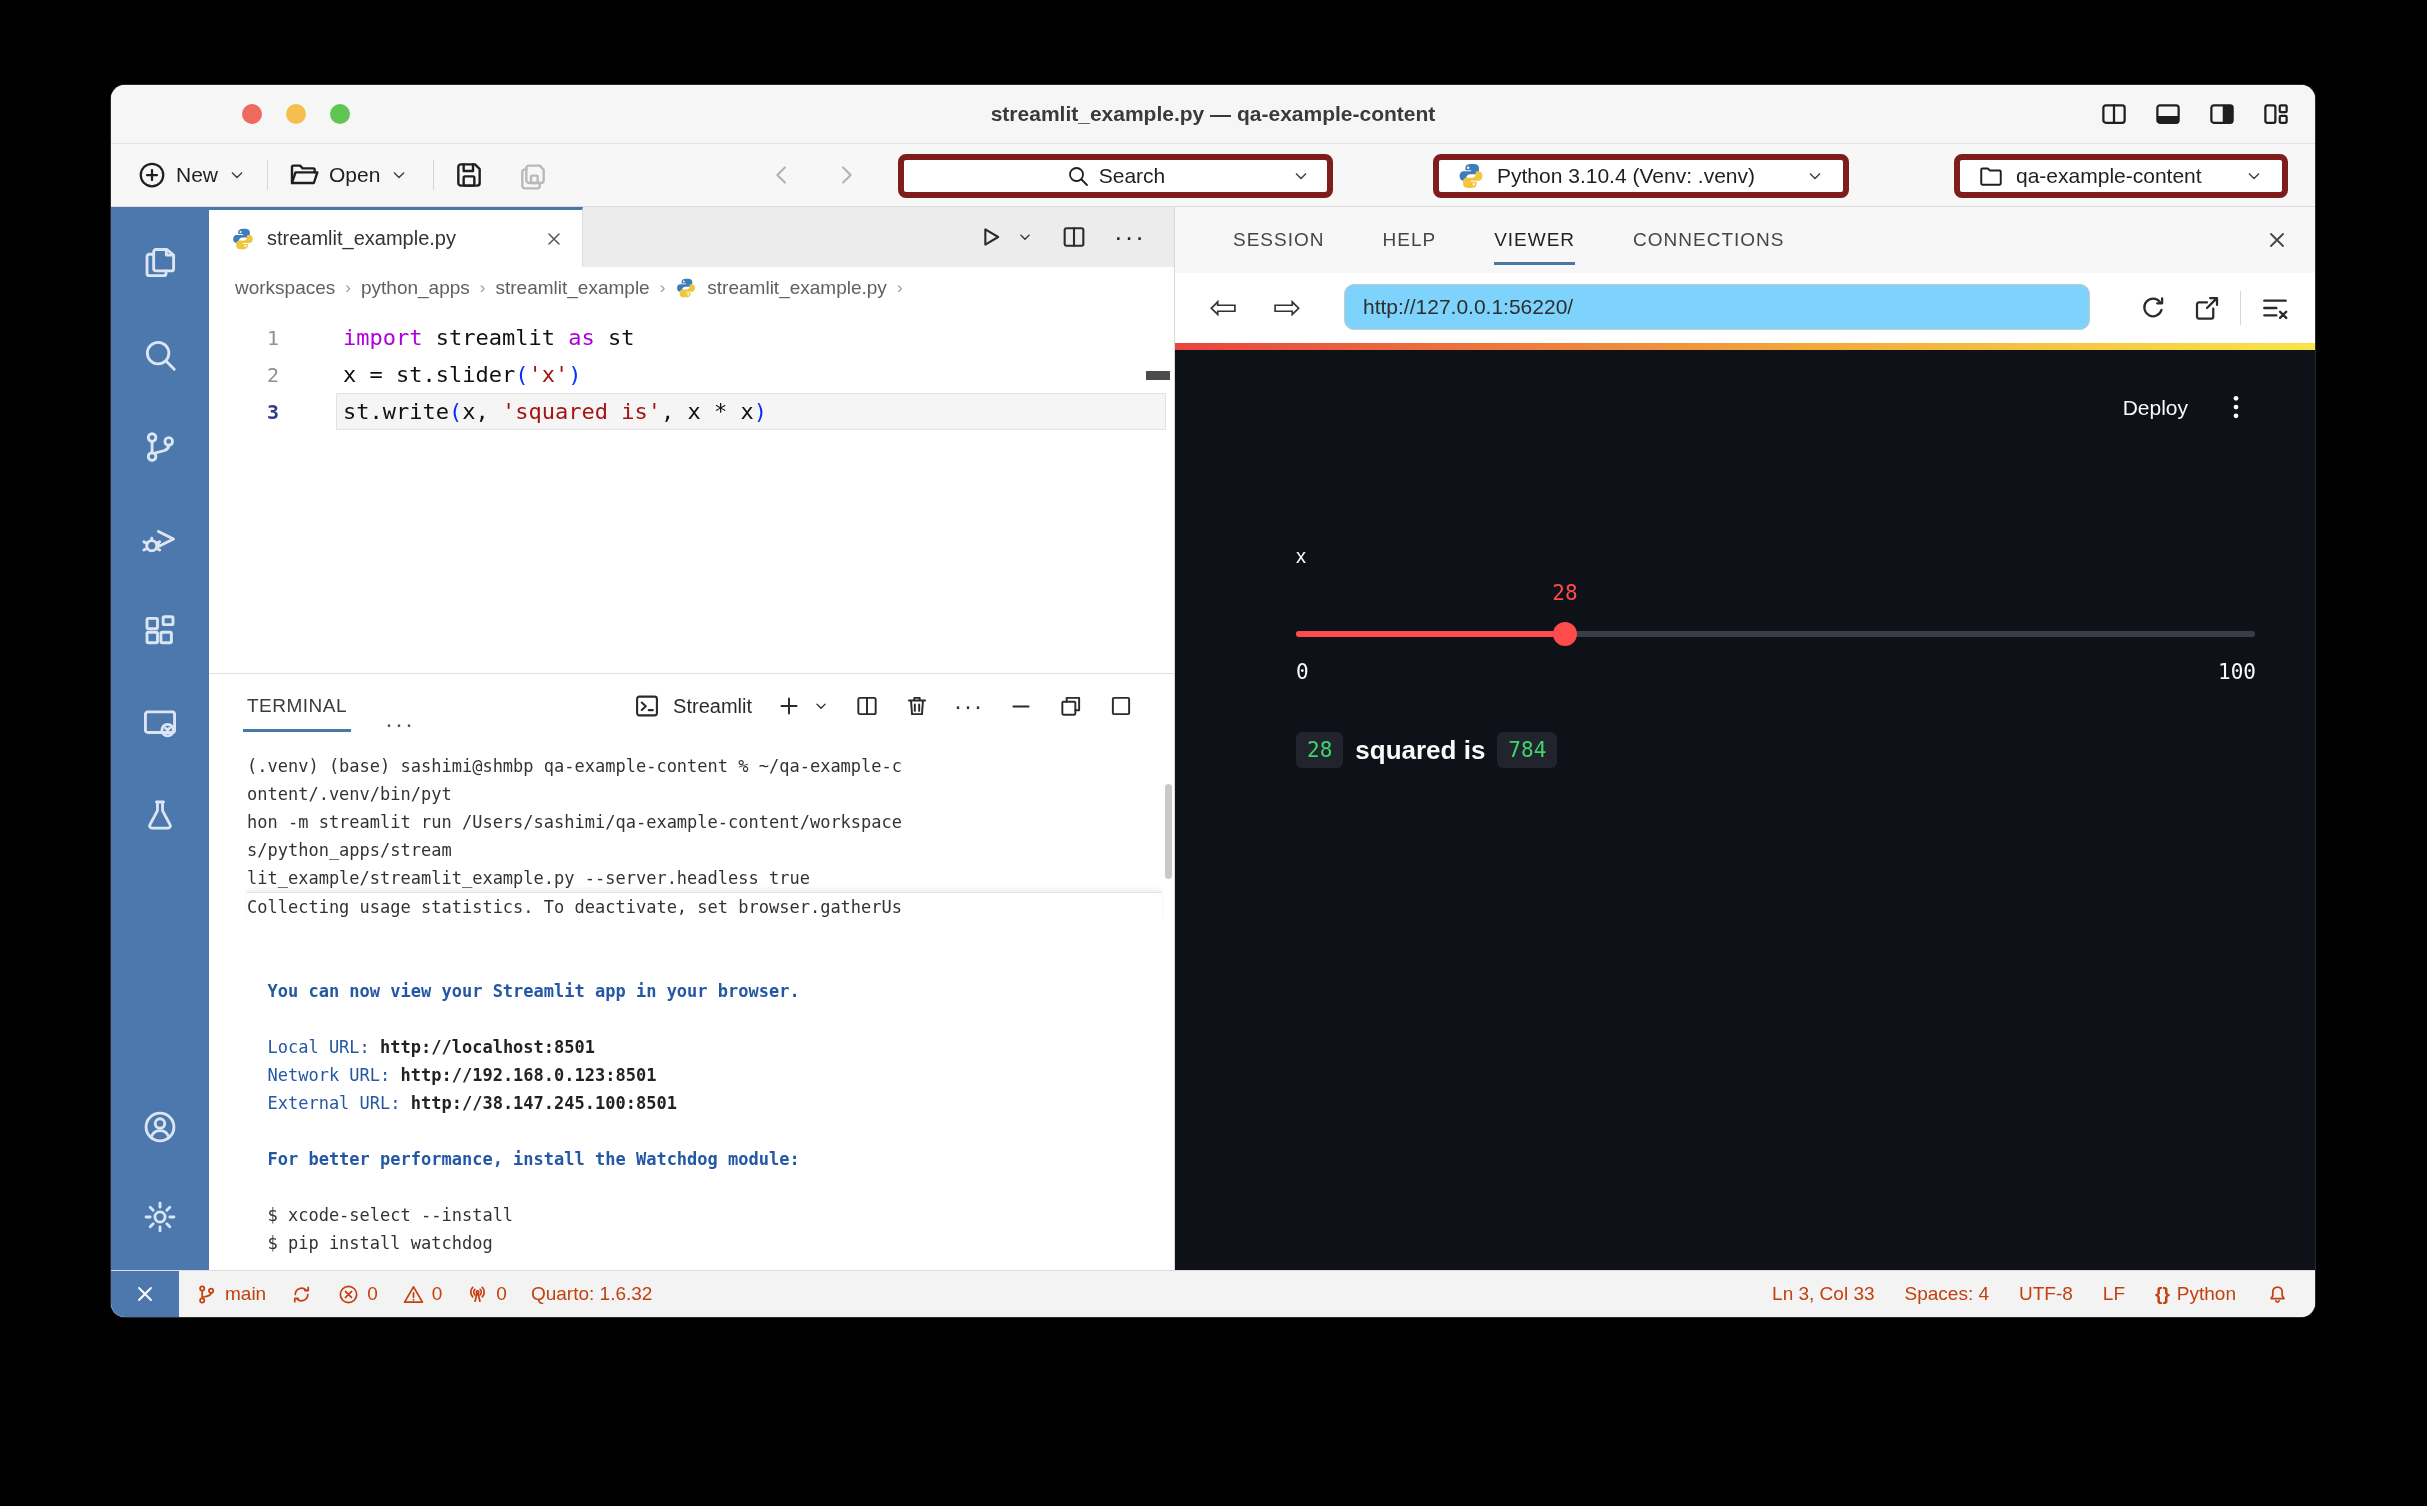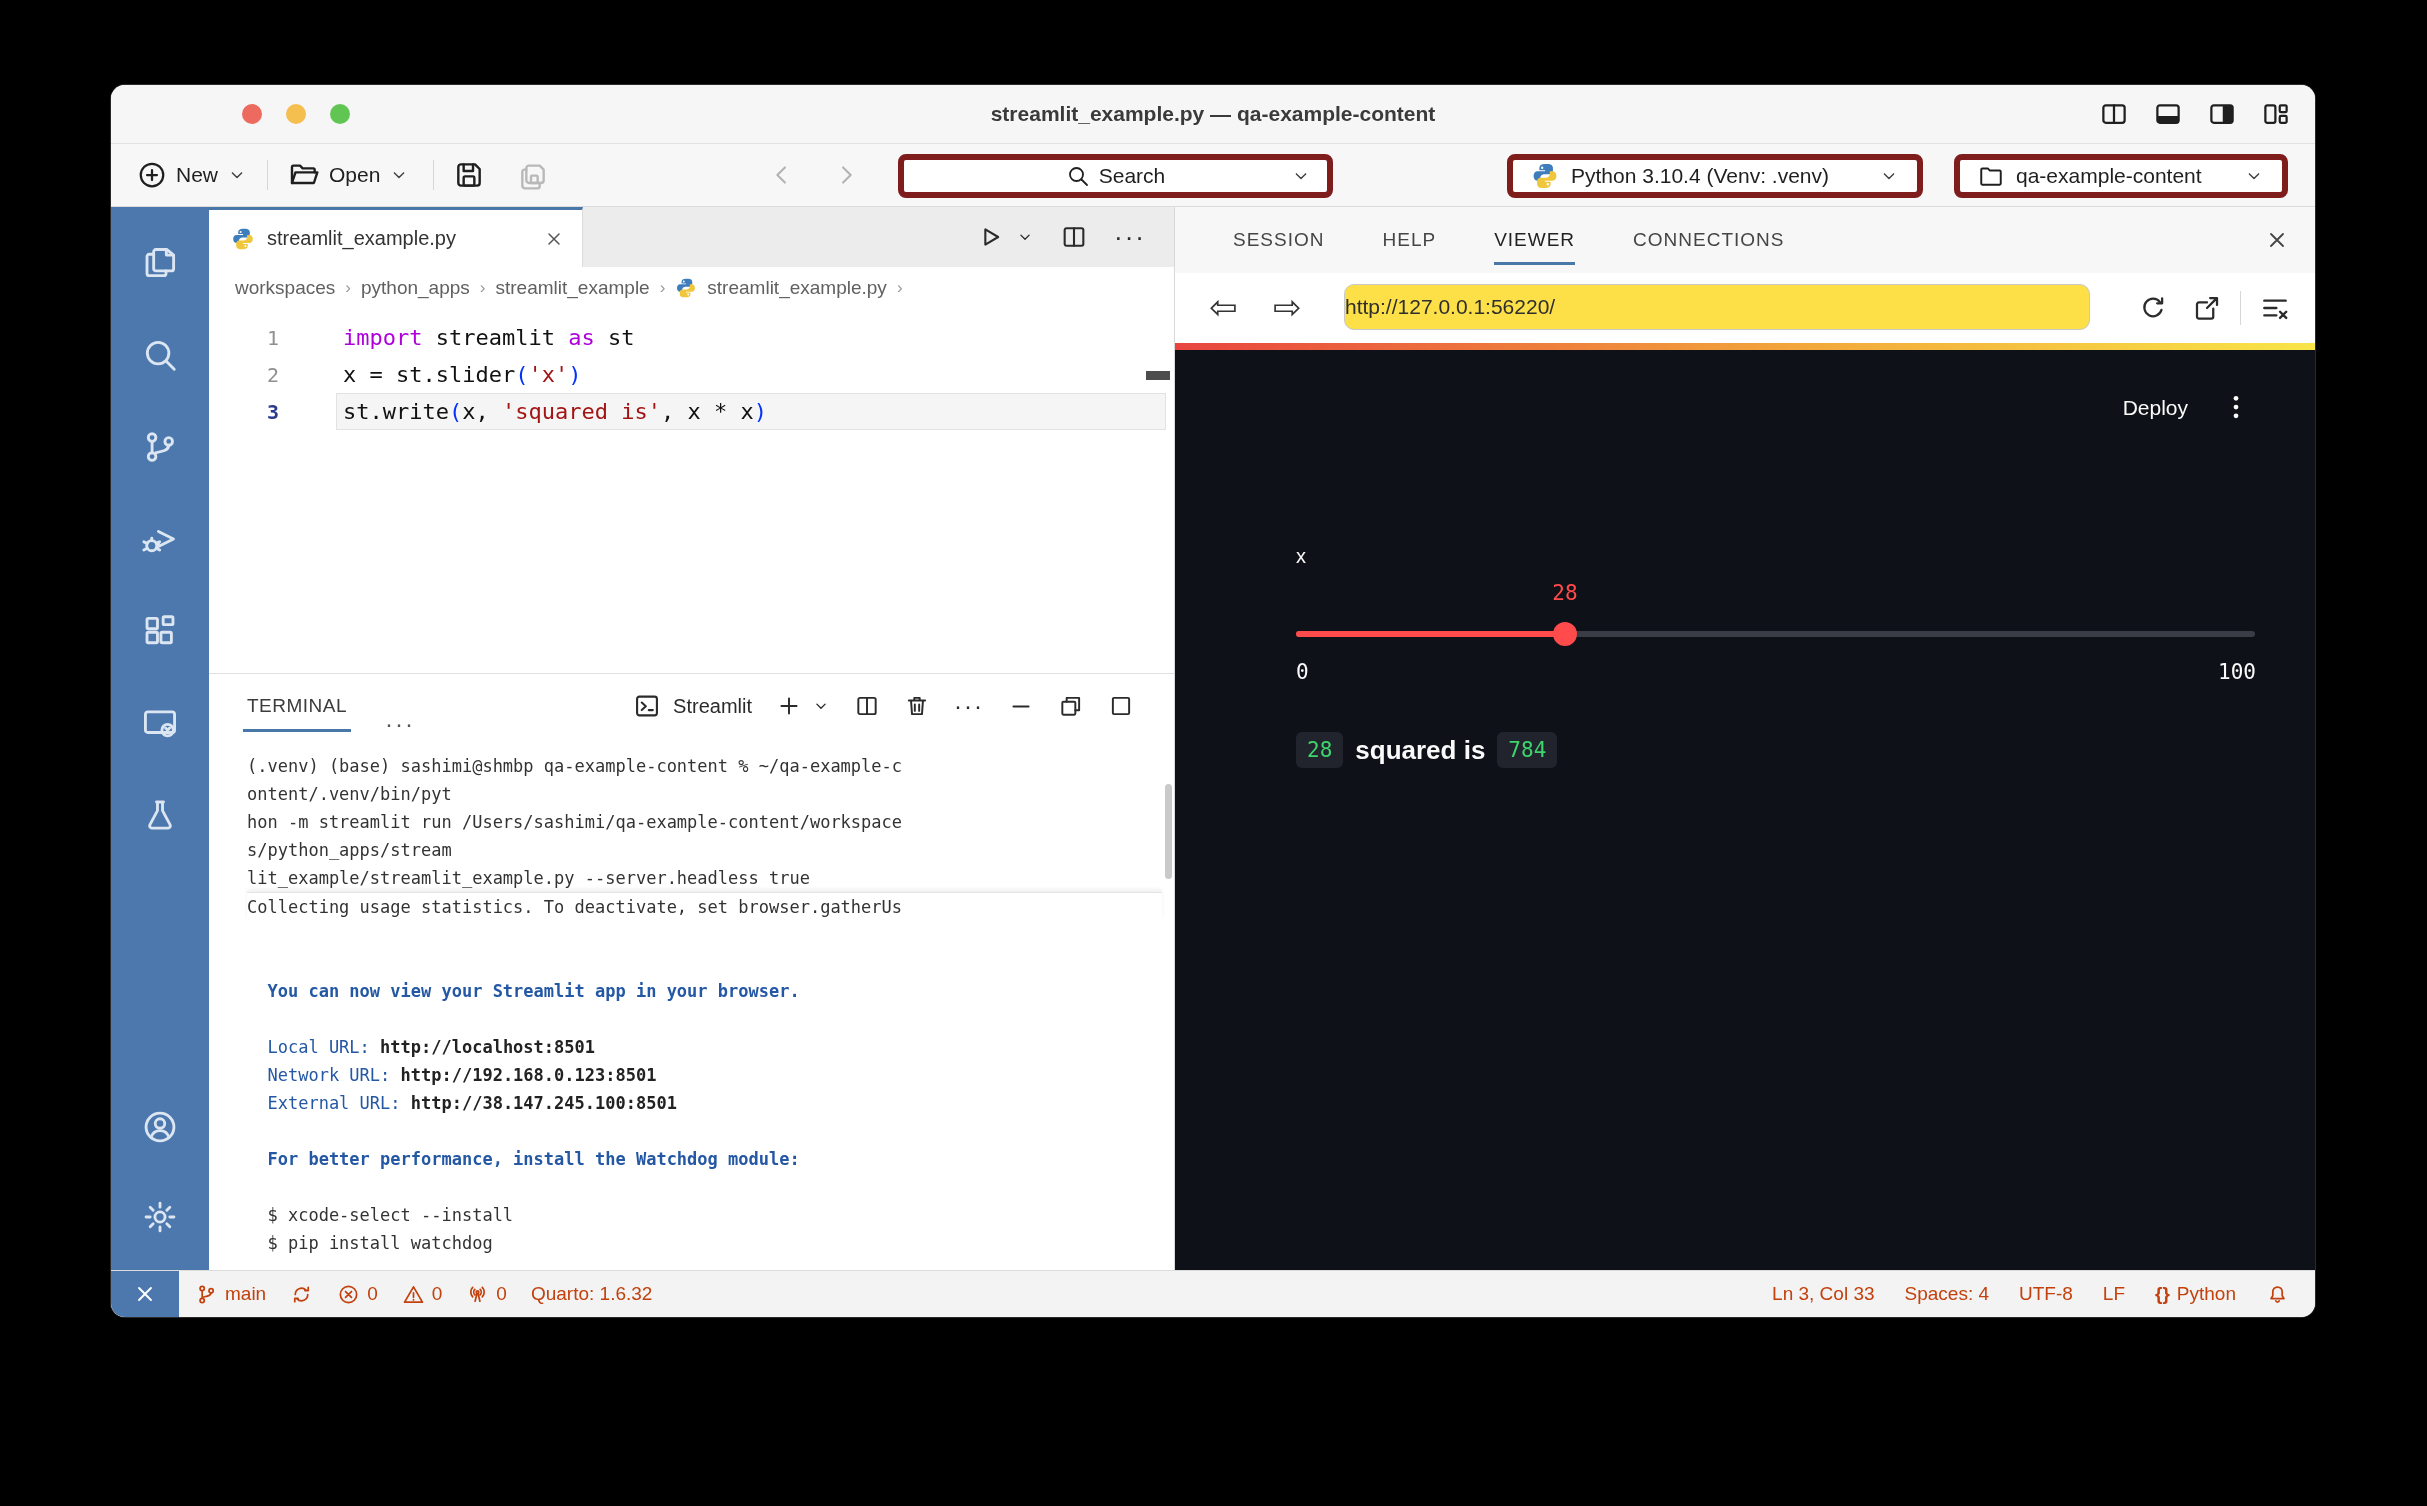--- a/index.html
+++ b/index.html
@@ -65,21 +65,21 @@
   .term-scrollbar{position:absolute;right:2px;top:46px;width:7px;height:95px;background:#c9c9c9;border-radius:4px;}
   
   .viewer-col{flex:1;display:flex;flex-direction:column;min-width:0;background:#fff;}
   .v-tabbar{height:66px;background:#f7f7f8;display:flex;align-items:center;gap:58px;padding-left:58px;position:relative;flex:none;font-size:19px;letter-spacing:1px;color:#454545;}
   .v-tab{height:100%;display:flex;align-items:center;position:relative;}
   .v-tab.active{color:#222;}
   .v-tab.active::after{content:"";position:absolute;left:0;right:0;bottom:8px;height:3px;background:#4878a8;}
   .v-close{position:absolute;right:26px;top:0;height:66px;display:flex;align-items:center;color:#444;}
   .v-navbar{height:70px;background:#fff;display:flex;align-items:center;position:relative;flex:none;}
   .nav-arrow{font-family:"DejaVu Sans",sans-serif;font-size:34px;color:#333;position:absolute;top:14px;}
-  .urlbox{position:absolute;left:169px;top:11px;width:746px;height:46px;border:1px solid #c8c8c8;border-radius:10px;display:flex;align-items:center;font-size:21px;color:#2e2e2e;box-sizing:border-box;background:#fde047;}
+  .urlbox{position:absolute;left:169px;top:11px;width:746px;height:46px;border:1px solid #c8c8c8;border-radius:10px;display:flex;align-items:center;padding-left:18px;font-size:21px;color:#2e2e2e;box-sizing:border-box;background:#7dd3fc;}
   .v-nav-icons{position:absolute;right:0;top:0;height:70px;display:flex;align-items:center;color:#2b2b2b;}
   .nav-sep{width:1px;height:34px;background:#d6d6d6;margin:0 18px;}
   .grad{height:7px;background:linear-gradient(90deg,#e8453f 0%,#f2a73b 55%,#f8e548 100%);flex:none;}
   .app{flex:1;background:#0e1117;position:relative;color:#fafafa;overflow:hidden;}
   .deploy{position:absolute;top:46px;right:127px;font-size:21px;color:#fafafa;}
   .kebab{position:absolute;top:42px;right:64px;color:#fafafa;}
   .slider-label{position:absolute;left:121px;top:195px;font-size:20px;color:#fafafa;}
   .slider-value{position:absolute;top:231px;font-family:"DejaVu Sans Mono",monospace;font-size:21px;color:#ff4b4b;transform:translateX(-50%);}
   .slider-track{position:absolute;left:121px;top:281px;width:959px;height:6px;border-radius:3px;background:#3a3d46;}
   .slider-fill{position:absolute;left:0;top:0;height:6px;border-radius:3px;background:#ff4b4b;}
@@ -207,21 +207,21 @@
             <path d="M15.5 15.5L21 21"></path>
           </svg>
         </span>
       <span>Search</span>
       <span class="ic caret" style="position:absolute;right:16px;">
           <svg viewBox="0 0 24 24" fill="none" stroke="currentColor" stroke-width="1.8" stroke-linecap="round" stroke-linejoin="round" style="width: 20px; height: 20px;">
             <path d="M6.5 9.5l5.5 5.5 5.5-5.5"></path>
           </svg>
         </span>
     </div>
-    <div class="tb-item chip" style="left:1396px;top:10px;height:44px;width:416px;padding:0 18px;gap:12px;">
+    <div class="tb-item chip" style="left:1322px;top:10px;height:44px;width:416px;padding:0 18px;gap:12px;">
       <span class="ic">
           <svg viewBox="0 0 24 24" style="width: 28px; height: 28px;">
             <path fill="#3d7dbb" d="M11.9 1.8c-3.1 0-4.7 1.4-4.7 3.2v2.1h4.9v.9H5.6c-1.9 0-3.4 1.5-3.4 4s1.5 4.1 3.4 4.1h2.3v-2.4c0-1.8 1.6-3.2 3.5-3.2h4.5c1.5 0 2.9-1.3 2.9-2.9V5c0-1.8-1.8-3.2-4.2-3.2h-2.7zM9.6 3.9a1 1 0 110 2 1 1 0 010-2z"></path>
             <path fill="#f0c73c" d="M12.1 22.2c3.1 0 4.7-1.4 4.7-3.2v-2.1h-4.9V16h6.5c1.9 0 3.4-1.5 3.4-4s-1.5-4.1-3.4-4.1h-2.3v2.4c0 1.8-1.6 3.2-3.5 3.2H8.1c-1.5 0-2.9 1.3-2.9 2.9V19c0 1.8 1.8 3.2 4.2 3.2h2.7zm2.3-2.1a1 1 0 110-2 1 1 0 010 2z"></path>
           </svg>
         </span>
       <span>Python 3.10.4 (Venv: .venv)</span>
       <span class="ic caret" style="margin-left:auto;">
           <svg viewBox="0 0 24 24" fill="none" stroke="currentColor" stroke-width="1.8" stroke-linecap="round" stroke-linejoin="round" style="width: 20px; height: 20px;">
             <path d="M6.5 9.5l5.5 5.5 5.5-5.5"></path>

